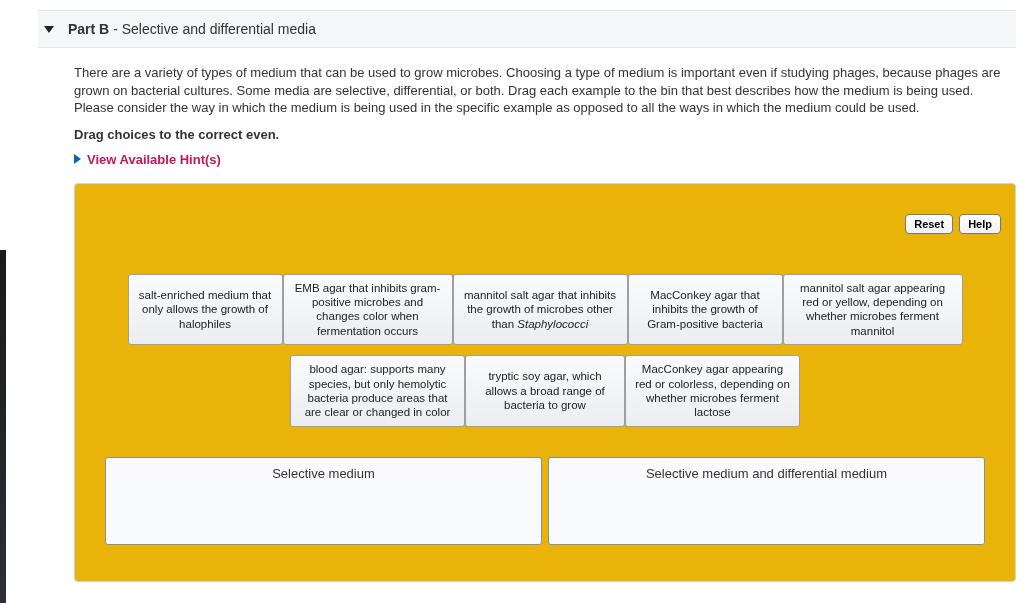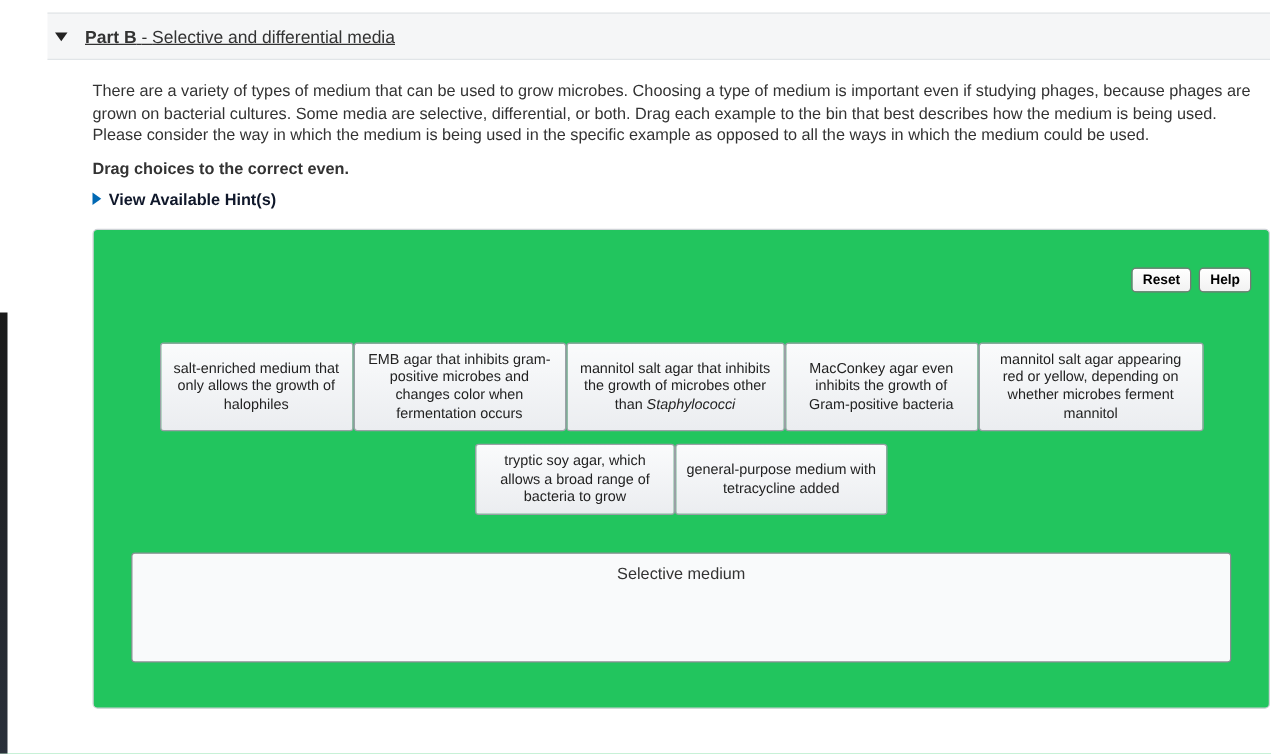--- a/index.html
+++ b/index.html
@@ -26,41 +26,40 @@
     margin-left: 20px;
     padding-top: 10px;
     padding-right: 8px;
   }
   .part-header {
     background: #f5f6f7;
     border-top: 1px solid #e1e5e8;
     border-bottom: 1px solid #e1e5e8;
     padding: 10px 0 10px 6px;
     margin-left: 18px;
-    text-decoration: underline;
   }
   .part-header-row {
     display: flex;
     align-items: center;
     gap: 14px;
   }
   .caret-down {
     display: inline-block;
     width: 0; height: 0;
     border-left: 5px solid transparent;
     border-right: 5px solid transparent;
     border-top: 7px solid #222;
   }
   .part-title { font-size: 14px; }
   .part-title b { font-weight: 700; }
   .body-section { margin: 16px 0 0 54px; }
   .para { font-size: 13px; line-height: 1.35; margin-bottom: 10px; max-width: 940px; }
   .instr { font-weight: 700; font-size: 13px; margin: 8px 0 10px; }
   .hints {
-    color: #0f172a;
+    color: #be185d;
     font-size: 13px;
     font-weight: 700;
     display: inline-flex;
     align-items: center;
     gap: 6px;
     cursor: pointer;
     margin-bottom: 10px;
   }
   .caret-right {
     display: inline-block;
@@ -68,21 +67,21 @@
     border-top: 5px solid transparent;
     border-bottom: 5px solid transparent;
     border-left: 7px solid #0068b3;
   }
   .activity-area {
     border: 1px solid #cfd3d7;
     border-radius: 4px;
     margin-top: 6px;
     padding: 30px 14px 20px;
     min-height: 380px;
-    background: #22c55e;
+    background: #eab308;
   }
   .top-buttons {
     display: flex;
     justify-content: flex-end;
     gap: 6px;
     margin-bottom: 40px;
   }
   .btn-small {
     border: 1px solid #777;
     border-radius: 4px;
@@ -167,32 +166,36 @@
 
         <div class="chip-rows">
           <div class="row">
             <div class="chip w155">salt-enriched medium that only allows the growth of halophiles</div>
             <div class="chip w170">EMB agar that inhibits gram-positive microbes and changes color when fermentation occurs</div>
             <div class="chip w175">
               <span>
                 <span>mannitol salt agar that inhibits the growth of microbes other than </span><i>Staphylococci</i>
               </span>
             </div>
-            <div class="chip w155">MacConkey agar even inhibits the growth of Gram-positive bacteria</div>
+            <div class="chip w155">MacConkey agar that inhibits the growth of Gram-positive bacteria</div>
             <div class="chip w180">mannitol salt agar appearing red or yellow, depending on whether microbes ferment mannitol</div>
           </div>
           <div class="row">
+            <div class="chip w175">blood agar: supports many species, but only hemolytic bacteria produce areas that are clear or changed in color</div>
             <div class="chip w160">tryptic soy agar, which allows a broad range of bacteria to grow</div>
-            <div class="chip w170">general-purpose medium with tetracycline added</div>
+            <div class="chip w175">MacConkey agar appearing red or colorless, depending on whether microbes ferment lactose</div>
           </div>
         </div>
 
         <div class="bins">
           <div class="bin">
             <div class="bin-title">Selective medium</div>
           </div>
+          <div class="bin">
+            <div class="bin-title">Selective medium and differential medium</div>
+          </div>
         </div>
 
       </div>
     </div>
 
   </div>
 </div>
 
 </body></html>

